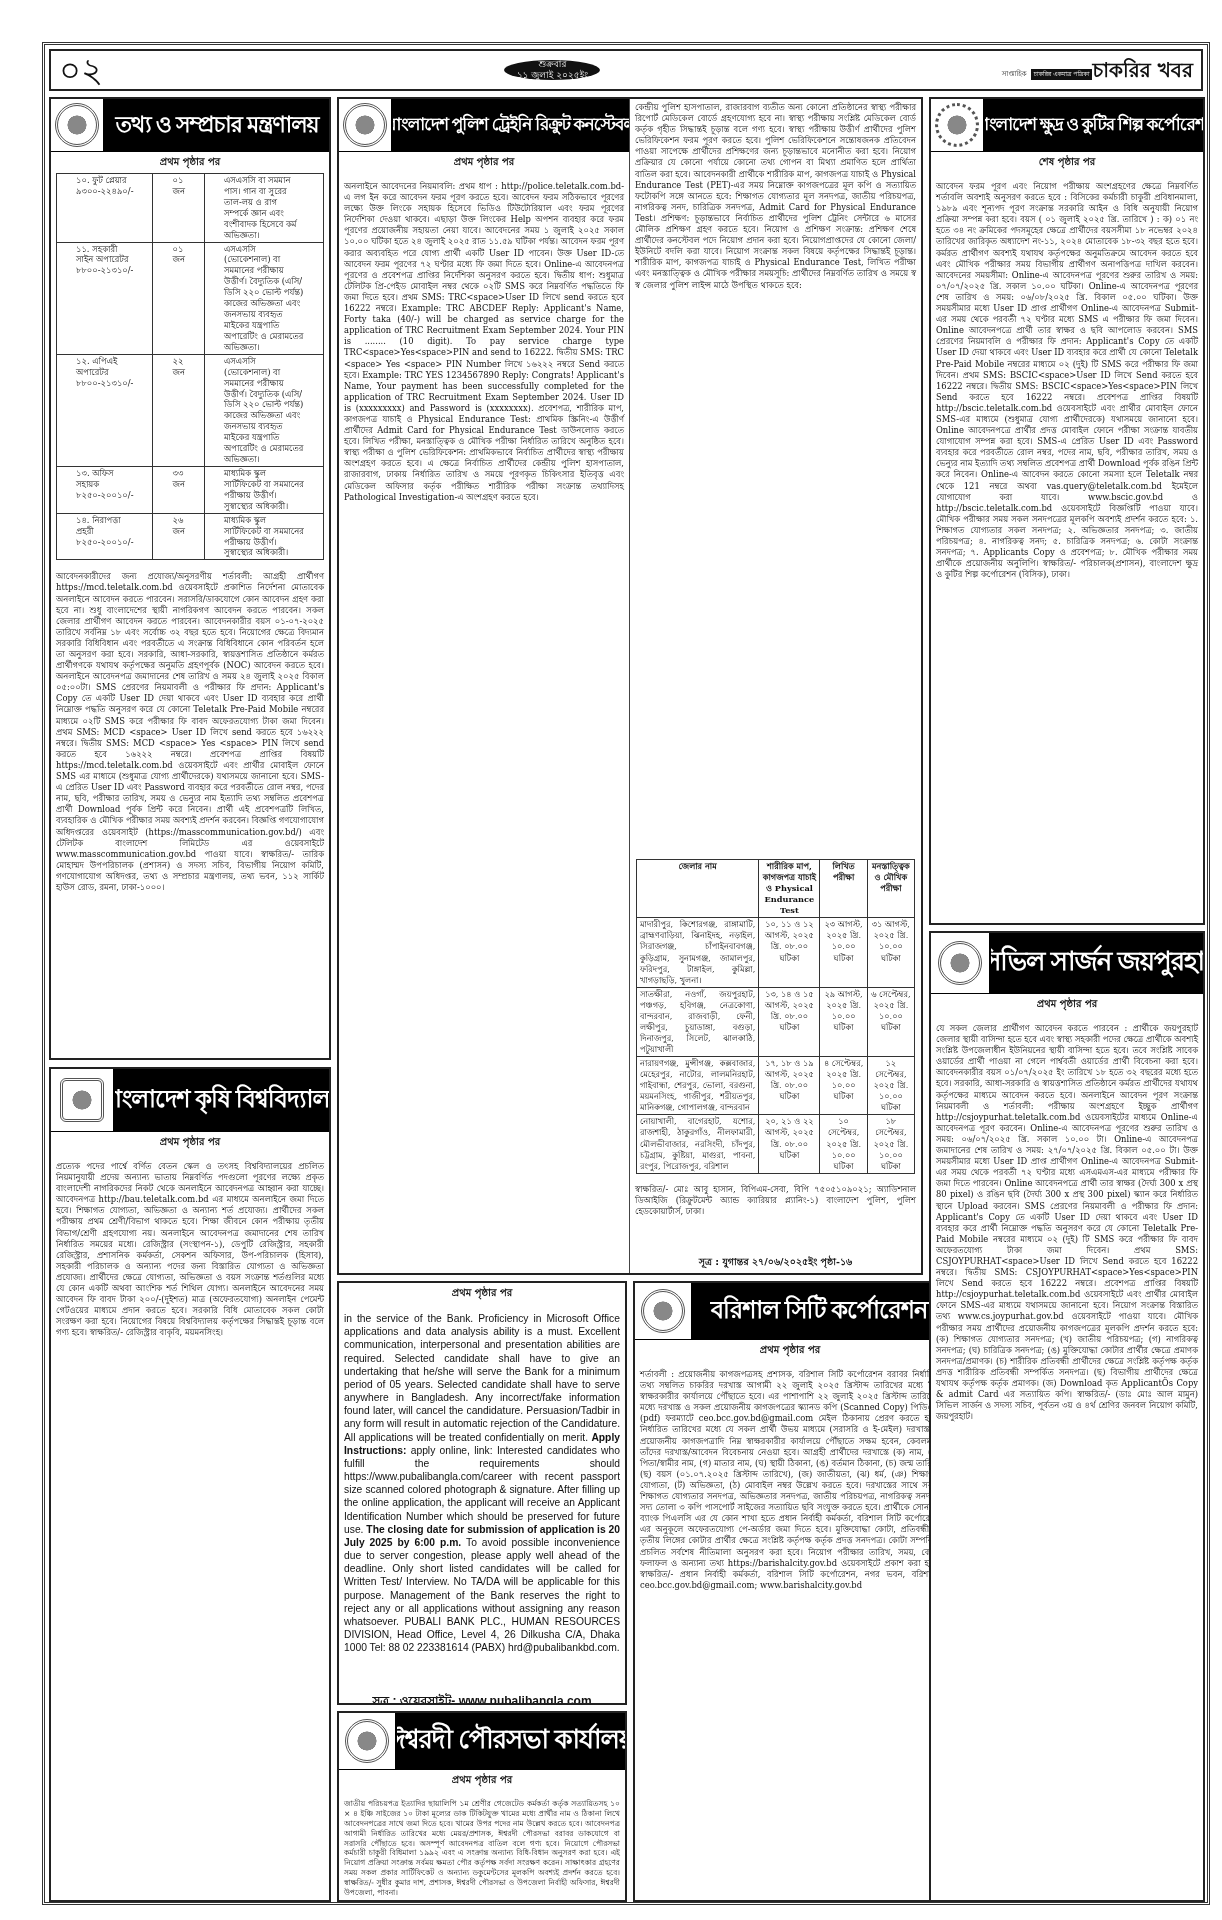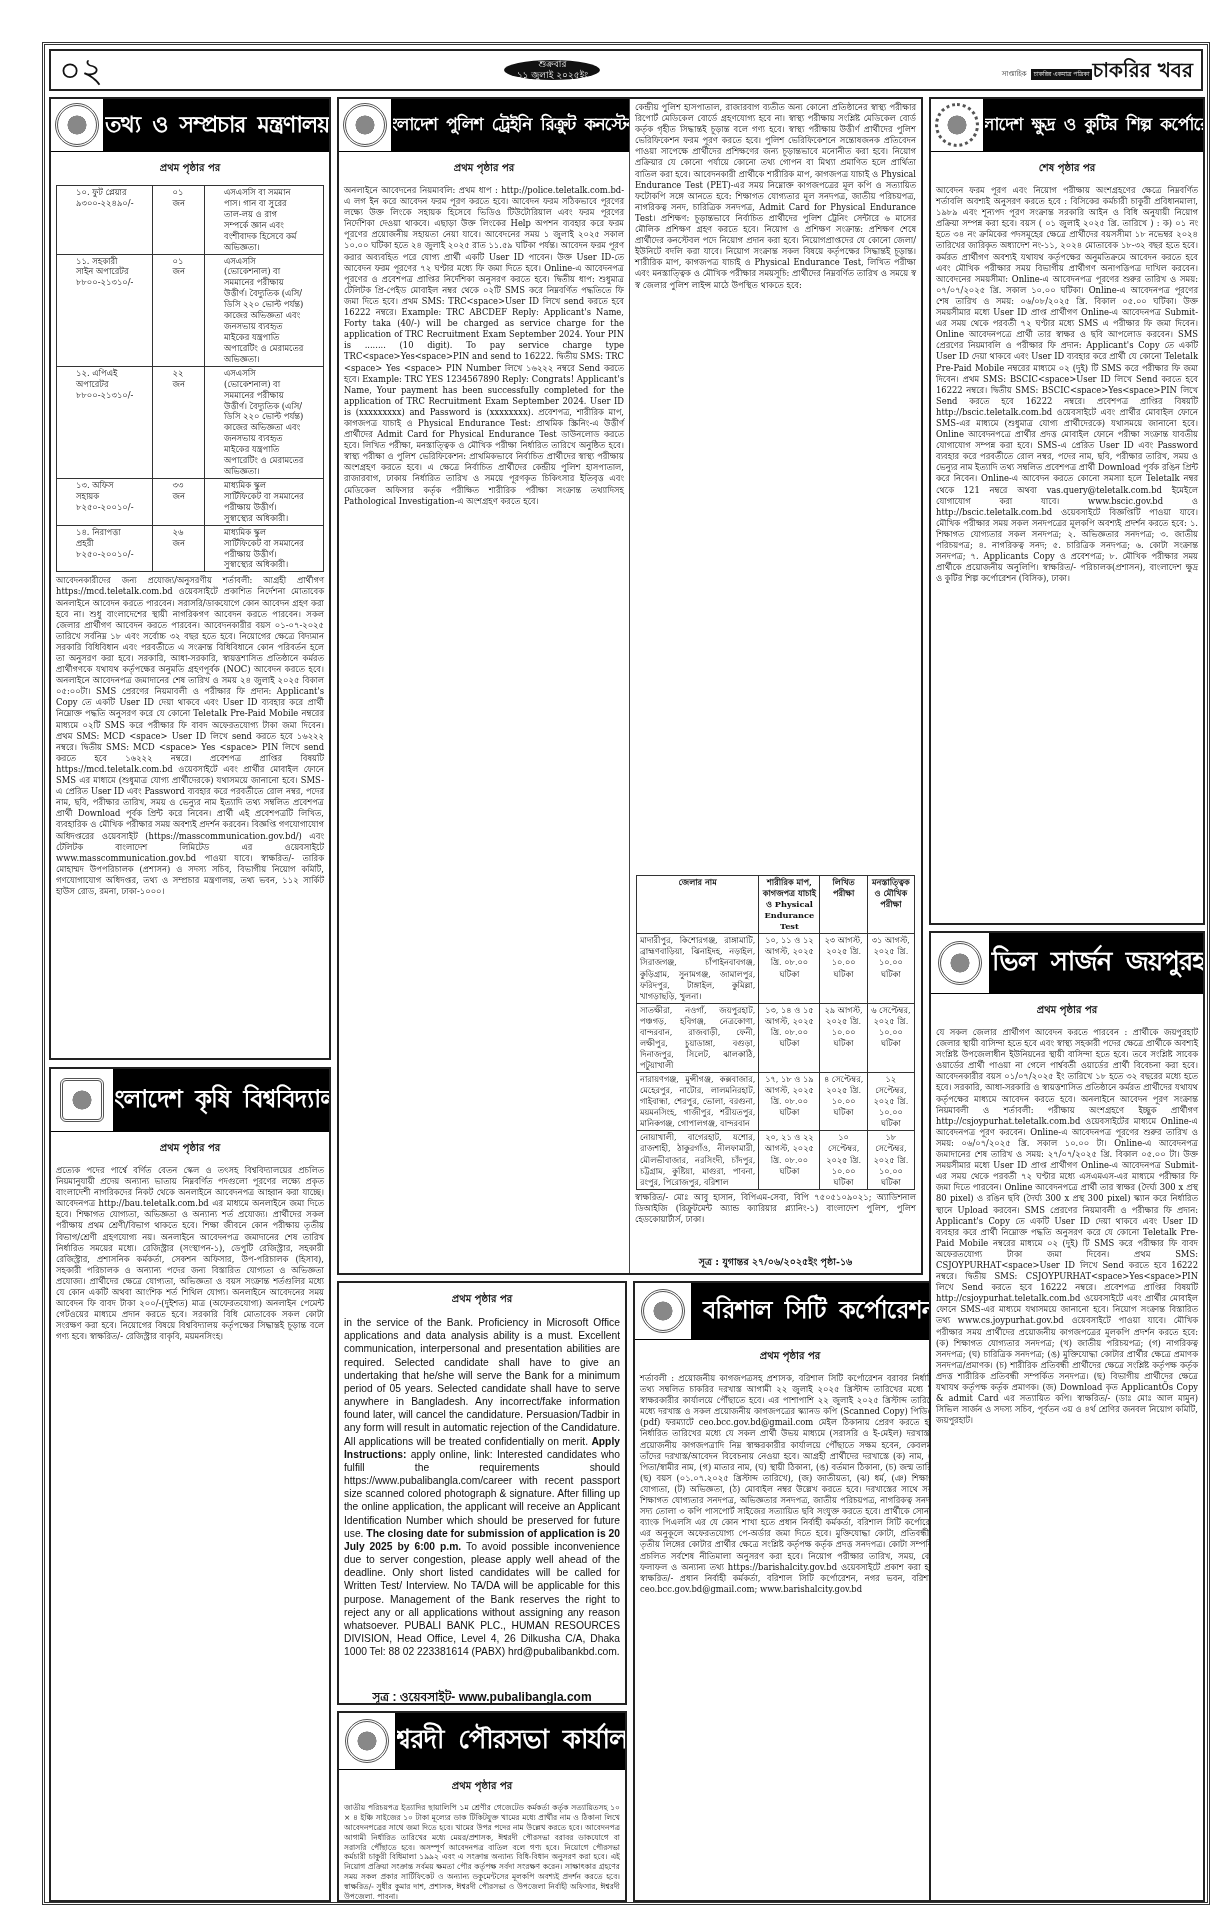--- a/index.html
+++ b/index.html
@@ -9,23 +9,23 @@
   .page-num{font-size:34px;font-family:"DejaVu Sans",sans-serif;line-height:1;}
   .date-oval{width:96px;height:20px;border-radius:50%;background:#111;color:#fff;display:flex;flex-direction:column;align-items:center;justify-content:center;font-size:9px;line-height:1.2;font-family:"DejaVu Sans",sans-serif;}
   .brand{display:flex;flex-direction:row;align-items:flex-end;font-family:"DejaVu Sans",sans-serif;}
   .brand-top{font-size:7px;display:flex;gap:4px;align-items:center;}
   .brand-top .tag{background:#111;color:#fff;padding:0 3px;font-size:6px;}
   .brand-name{font-size:20px;font-weight:bold;line-height:1;}
   .ad{position:absolute;border:2px solid #222;box-sizing:border-box;background:#fff;overflow:hidden;}
   .ad-head{display:flex;align-items:stretch;background:#000;color:#fff;height:52px;border-bottom:1px solid #000;}
   .ad-head .logo{width:52px;background:#fff;display:flex;align-items:center;justify-content:center;border-right:2px solid #000;flex:none;}
   .ad-head .logo span{width:38px;height:38px;border-radius:50%;border:3px double #555;display:block;background:radial-gradient(circle,#888 0 35%,#fff 36%);}
-  .ad-head .title{flex:1;display:flex;align-items:center;justify-content:center;font-family:Liberation Mono, monospace;font-weight:bold;font-size:26px;white-space:nowrap;overflow:hidden;letter-spacing:-1px;}
-  .sub{font-size:10px;font-weight:bold;text-align:center;padding:8px 0;font-family:"DejaVu Sans",sans-serif;}
-  .body-text{font-size:8.4px;line-height:1.32;text-align:justify;padding:0 5px;word-break:break-word;}
+  .ad-head .title{flex:1;display:flex;align-items:center;justify-content:center;font-family:Liberation Sans, sans-serif;font-weight:bold;font-size:26px;white-space:nowrap;overflow:hidden;letter-spacing:-1px;}
+  .sub{font-size:10px;font-weight:bold;text-align:center;padding:2px 0;font-family:"DejaVu Sans",sans-serif;}
+  .body-text{font-size:8.4px;line-height:1.32;text-align:justify;padding:8px 5px;word-break:break-word;}
   .body-text.en{font-family:"Liberation Sans",sans-serif;font-size:10.3px;line-height:1.28;}
   .source{font-size:9.5px;font-weight:bold;text-align:center;padding:3px 0;font-family:"DejaVu Sans",sans-serif;margin-top:27px;}
   table.posts{width:calc(100% - 10px);margin:0 5px 3px;border-collapse:collapse;font-size:8.4px;line-height:1.3;}
   table.posts td{border:1px solid #333;padding:1px 19px;vertical-align:top;}
   table.sched{width:calc(100% - 12px);margin:2px 6px;border-collapse:collapse;font-size:8.2px;line-height:1.35;}
   table.sched th,table.sched td{border:1px solid #333;padding:1px 3px;vertical-align:top;text-align:center;}
   table.sched th{font-weight:bold;}
   table.sched td.dist{text-align:justify;}
 </style>
 </head>

